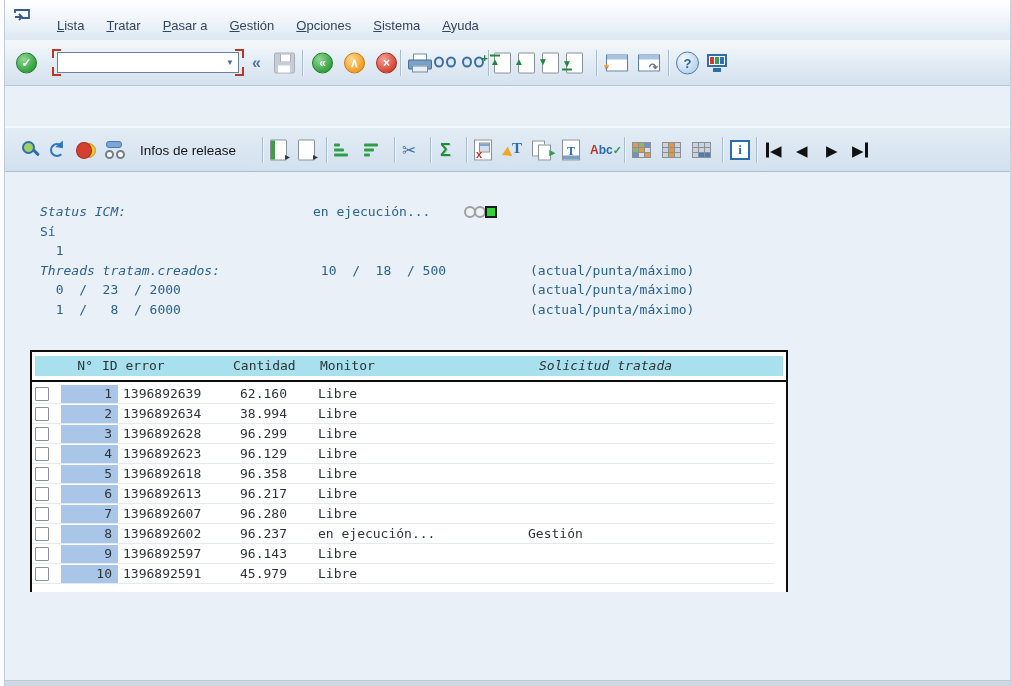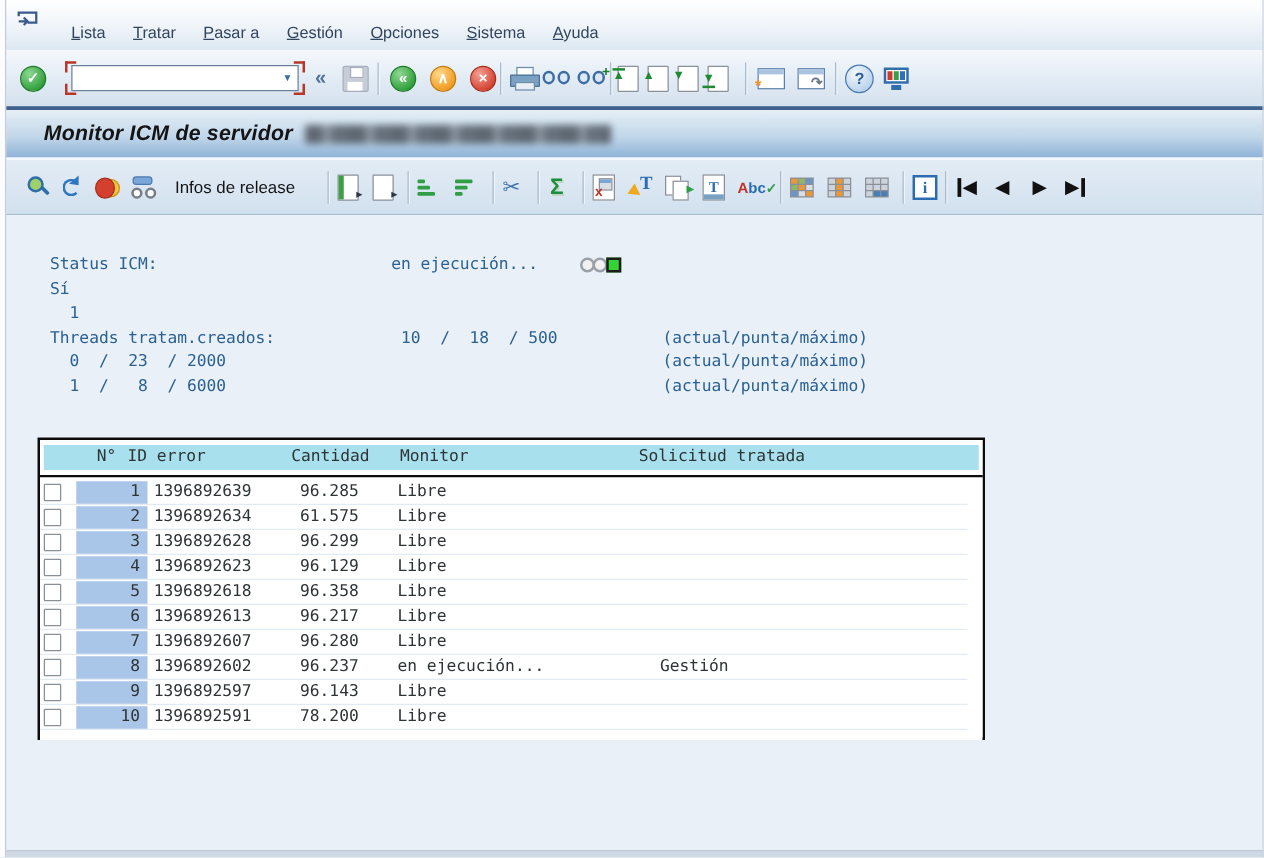--- a/index.html
+++ b/index.html
@@ -129,35 +129,35 @@
     color:#2b6cb0;font-weight:bold;font-size:13px;font-family:"Liberation Serif",serif;}
   .nav-ar{font-size:15px;color:#111;line-height:1;}
   .nav-ar.first{border-left:3px solid #111;padding-left:1px;}
   .nav-ar.last{border-right:3px solid #111;padding-right:1px;}
 
   
   .content{position:absolute;left:0;top:172px;right:0;bottom:5px;background:#e9f0f7;}
   .status{position:absolute;left:40px;top:30px;font-family:"DejaVu Sans Mono",monospace;
     font-size:13px;color:#2a6193;}
   .st-row{height:19.5px;display:flex;align-items:center;white-space:pre;}
-  .st-label{display:inline-block;width:273px;}
+  .st-label{display:inline-block;width:273px;font-style:italic;}
   .st-value{white-space:pre;}
   .st-suffix{position:absolute;left:490px;white-space:pre;}
   .lights{display:inline-flex;align-items:center;margin-left:34px;}
   .lights .lt-c{width:12px;height:12px;border-radius:50%;background:#f1f1f1;border:2px solid #99a0a8;margin-right:-2px;box-sizing:border-box;}
   .lights .lt-s{width:12px;height:12px;background:#35d435;border:2px solid #1c1c1c;box-sizing:border-box;margin-left:1px;}
 
   
   .ltable{position:absolute;left:30px;top:178px;width:758px;height:242px;box-sizing:border-box;
     border:2px solid #0c0c0c;background:#fff;font-family:"DejaVu Sans Mono",monospace;font-size:13px;color:#2e3436;}
   .t-header{height:28px;position:relative;background:#fff;}
   .t-strip{position:absolute;left:3px;right:3px;top:4px;height:20px;background:#a8e0ee;line-height:20px;}
   .t-strip .th{position:absolute;top:0;white-space:pre;}
   .th-n{left:0;width:58px;text-align:right;}
-  .th-id{left:67px;} .th-cant{left:198px;} .th-est{left:285px;} .th-sol{left:476px;}
+  .th-id{left:67px;} .th-cant{left:198px;} .th-est{left:285px;} .th-sol{left:504px;font-style:italic;}
   .t-divider{height:2px;background:#0c0c0c;}
   .t-body{background:#fff;padding:2px 12px 8px 0;}
   .t-row{height:19px;display:flex;align-items:center;border-bottom:1px solid #e2ebf4;background:#fff;}
   .cb{width:12px;height:12px;background:#fff;border:1px solid #8a9099;border-radius:1px;margin-left:3px;flex:none;}
   .cell-n{margin-left:12px;width:57px;height:18px;line-height:18px;background:#a9c5e8;text-align:right;
     padding-right:6px;box-sizing:border-box;flex:none;}
   .cell-id{margin-left:5px;width:90px;flex:none;}
   .cell-cant{margin-left:27px;width:55px;flex:none;}
   .cell-est{margin-left:23px;width:210px;flex:none;white-space:pre;}
   .cell-sol{flex:1;white-space:pre;}
@@ -253,24 +253,20 @@
     <div class="it ic-monitor" style="left:706px;">
       <span class="scr">
           <i class="r"></i>
           <i class="g"></i>
           <i class="b"></i>
         </span>
         <i class="std"></i>
     </div>
   </div>
 
-  <div class="titlebar">
-    <span class="title-text">Monitor ICM de servidor</span>
-    <span class="redacted"></span>
-  </div>
 
   <div class="apptoolbar">
     <div class="it ic-detail" style="left:20px;">
         <i class="gl"></i>
         <i class="hd"></i>
       </div>
     <div class="it ic-refresh" style="left:49px;">
         <i class="rg"></i>
         <i class="tr"></i>
       </div>
@@ -403,29 +399,29 @@
           <span class="th th-sol">Solicitud tratada</span>
         </div>
       </div>
       <div class="t-divider"></div>
       <div class="t-body">
 
         <div class="t-row">
           <span class="cb"></span>
           <span class="cell-n">1</span>
           <span class="cell-id">1396892639</span>
-          <span class="cell-cant">96.285</span>
+          <span class="cell-cant">62.160</span>
           <span class="cell-est">Libre</span>
           <span class="cell-sol"></span>
         </div>
         <div class="t-row">
           <span class="cb"></span>
           <span class="cell-n">2</span>
           <span class="cell-id">1396892634</span>
-          <span class="cell-cant">61.575</span>
+          <span class="cell-cant">38.994</span>
           <span class="cell-est">Libre</span>
           <span class="cell-sol"></span>
         </div>
         <div class="t-row">
           <span class="cb"></span>
           <span class="cell-n">3</span>
           <span class="cell-id">1396892628</span>
           <span class="cell-cant">96.299</span>
           <span class="cell-est">Libre</span>
           <span class="cell-sol"></span>
@@ -475,21 +471,21 @@
           <span class="cell-n">9</span>
           <span class="cell-id">1396892597</span>
           <span class="cell-cant">96.143</span>
           <span class="cell-est">Libre</span>
           <span class="cell-sol"></span>
         </div>
         <div class="t-row">
           <span class="cb"></span>
           <span class="cell-n">10</span>
           <span class="cell-id">1396892591</span>
-          <span class="cell-cant">78.200</span>
+          <span class="cell-cant">45.979</span>
           <span class="cell-est">Libre</span>
           <span class="cell-sol"></span>
         </div>
 
       </div>
     </div>
   </div>
 </div>
 
 </body></html>

